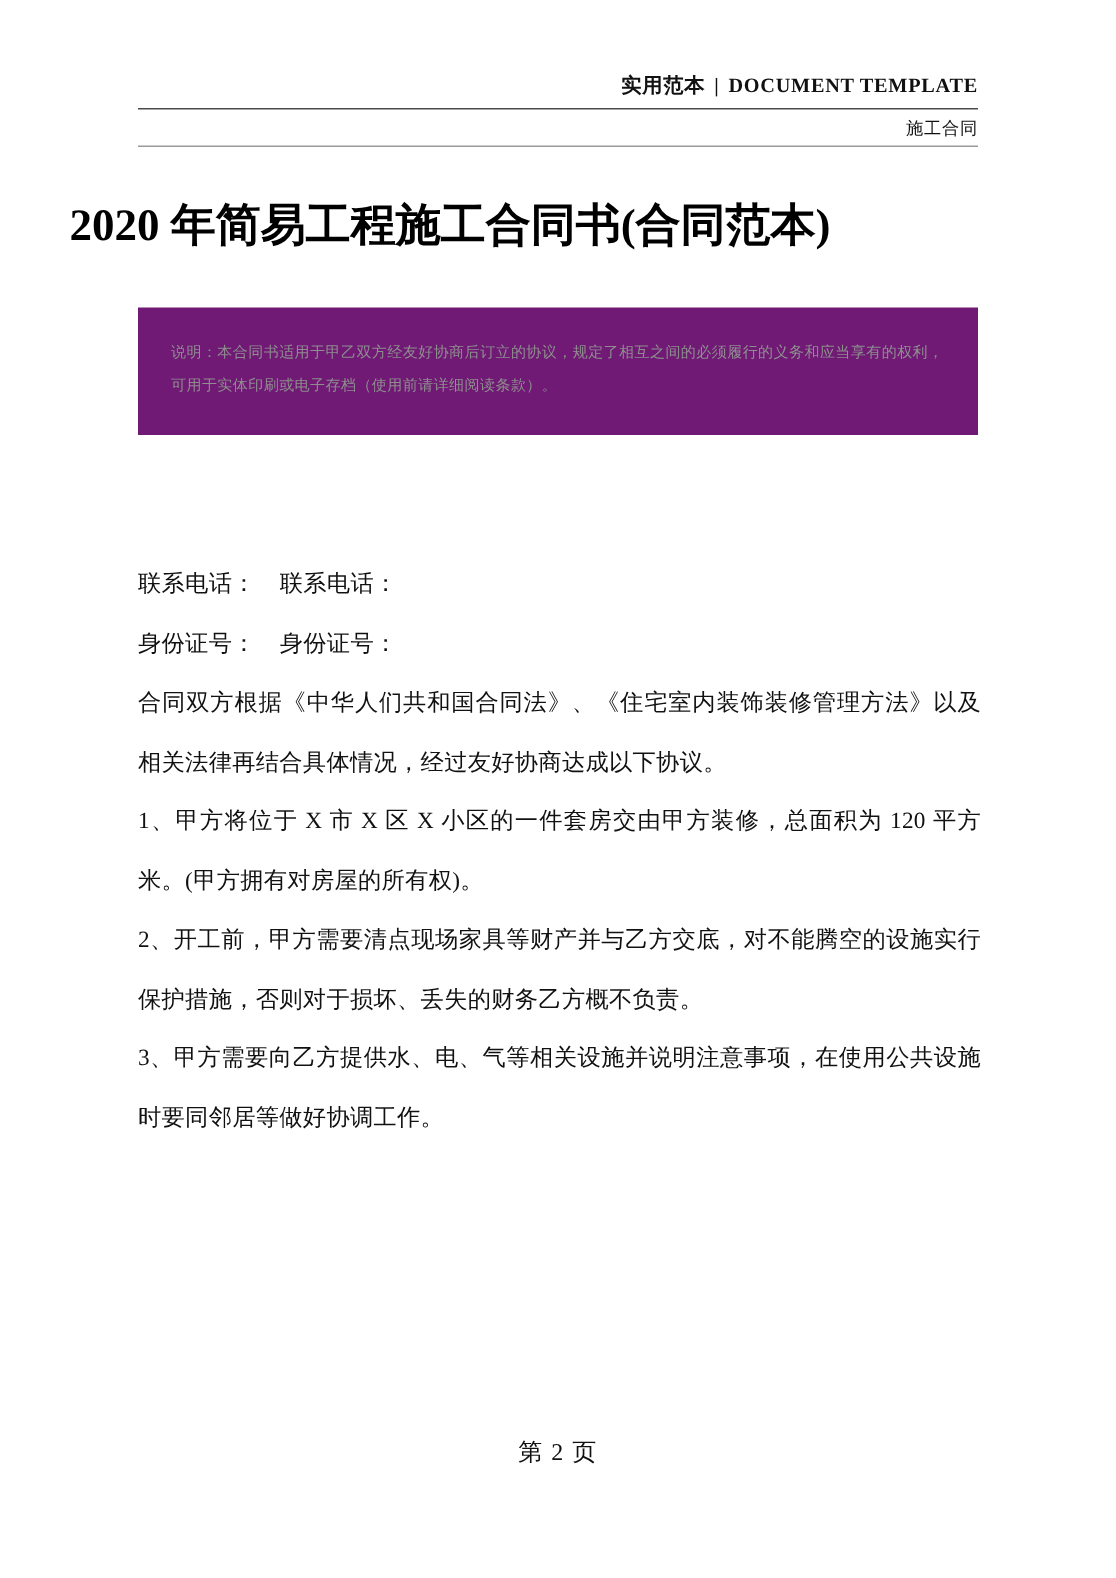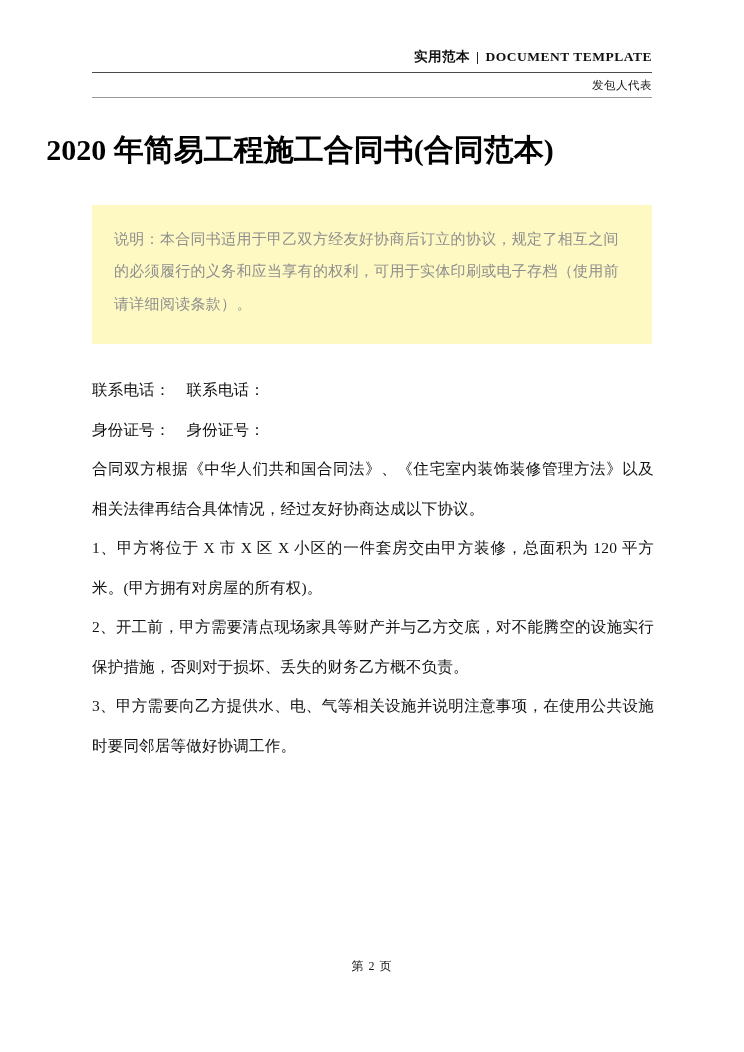--- a/index.html
+++ b/index.html
@@ -75,27 +75,27 @@
     font-family: "Liberation Serif", "DejaVu Serif", serif;
   }
 
   
   .note-box {
     position: absolute;
     top: 205px;
     left: 92px;
     width: 560px;
     box-sizing: border-box;
-    background: #fef9c3;
+    background: #701a75;
     padding: 20px 22px 22px 22px;
     color: #8e8e8e;
-    font-size: 15px;
+    font-size: 10px;
     line-height: 2.15;
     letter-spacing: 0.3px;
-    font-family: Liberation Mono, monospace;
+    font-family: Liberation Serif, serif;
   }
 
   
   .body-text {
     position: absolute;
     top: 370px;
     left: 92px;
     width: 562px;
     font-size: 15.5px;
     line-height: 2.55;
@@ -112,37 +112,37 @@
     width: 16px;
   }
 
   
   .footer {
     position: absolute;
     top: 958px;
     left: 0;
     width: 744px;
     text-align: center;
-    font-size: 12px;
+    font-size: 16px;
     color: #111;
     font-family: "Liberation Serif", "DejaVu Serif", serif;
     letter-spacing: 1px;
   }
 </style>
 </head>
 <body>
 
 <div class="page">
 
   <div class="header">
     <div class="header-line1">
       <span>实用范本</span><span class="sep">|</span><span>DOCUMENT TEMPLATE</span>
     </div>
     <div class="header-rule"></div>
-    <div class="header-line2">发包人代表</div>
+    <div class="header-line2">施工合同</div>
     <div class="header-rule2"></div>
   </div>
 
   <div class="doc-title">2020 年简易工程施工合同书(合同范本)</div>
 
   <div class="note-box">说明：本合同书适用于甲乙双方经友好协商后订立的协议，规定了相互之间的必须履行的义务和应当享有的权利，可用于实体印刷或电子存档（使用前请详细阅读条款）。</div>
 
   <div class="body-text">
     <p>
       <span>联系电话：</span><span class="gap"></span><span>联系电话：</span>

